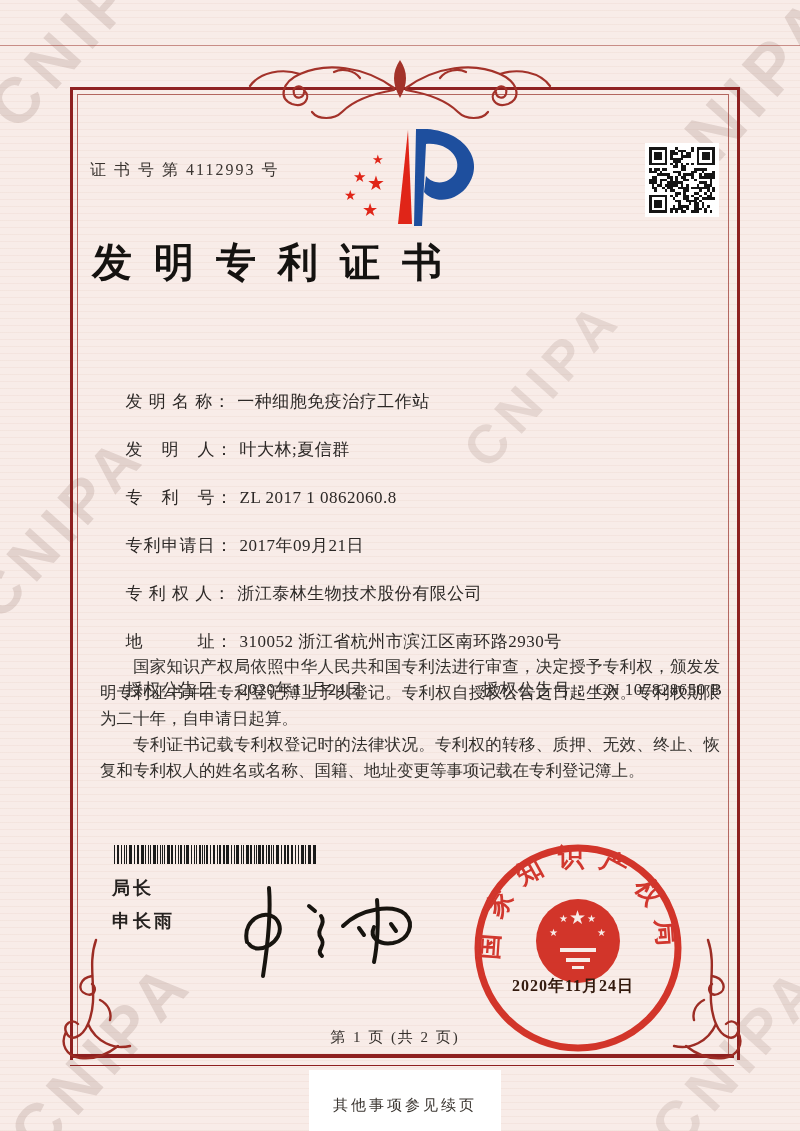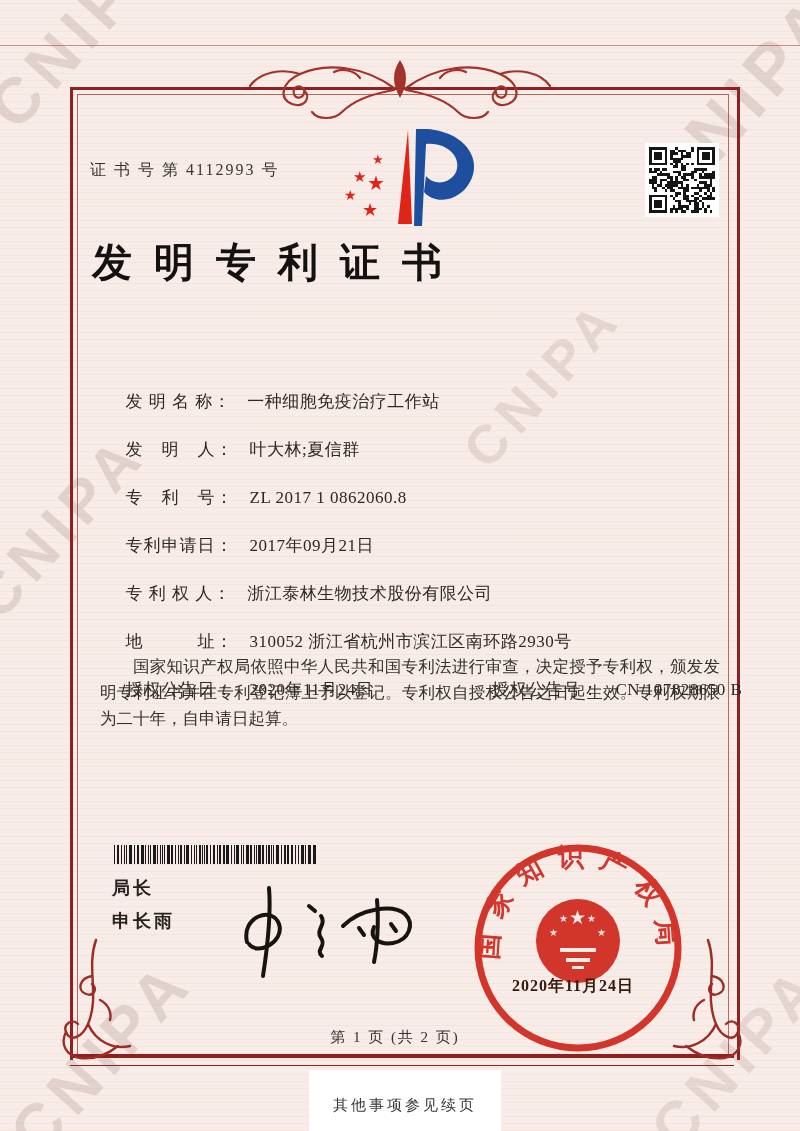--- a/index.html
+++ b/index.html
@@ -26,21 +26,21 @@
   .ornament{position:absolute;left:240px;top:50px;width:320px;height:74px;z-index:2;}
   .certno{position:absolute;left:90px;top:136px;font-size:16px;letter-spacing:2px;color:#3a3430;z-index:2;margin-top:24px;}
   .qr{position:absolute;left:645px;top:143px;width:66px;height:66px;background:#ffffff;padding:4px;z-index:2;}
   .qr rect{fill:#151515;}
   .logo{position:absolute;left:338px;top:124px;width:150px;height:110px;z-index:2;}
   .title{position:absolute;left:70px;top:235px;width:664px;
          font-size:40px;font-weight:700;letter-spacing:22px;text-indent:22px;color:#141210;z-index:2;}
   .fields{position:absolute;left:100px;top:330px;width:622px;z-index:2;}
   .row{height:48px;line-height:48px;font-size:17px;white-space:pre;color:#2c2826;}
   .lab{letter-spacing:1px;text-align:right;}
-  .val{margin-left:16px;letter-spacing:0.5px;}
+  .val{margin-left:6px;letter-spacing:0.5px;}
   .pair2{margin-left:118px;}
   .legal{position:absolute;left:100px;top:654px;width:620px;font-size:16.5px;line-height:26px;
          text-align:justify;color:#33302d;z-index:2;}
   .legal p{margin:0;text-indent:2em;}
   .barcode{position:absolute;left:114px;top:845px;width:206px;height:19px;z-index:2;}
   .barcode rect{fill:#1a1a1a;}
   .signer{position:absolute;left:112px;top:876px;z-index:2;font-family:"Liberation Sans",sans-serif;
           font-weight:700;font-size:18px;letter-spacing:3px;color:#262220;}
   .signer div{margin-bottom:9px;}
   .sig{position:absolute;left:225px;top:882px;width:200px;height:102px;z-index:2;}
@@ -447,20 +447,21 @@
     <div class="row">
       <span class="lab">地　　　址：</span><span class="val">310052 浙江省杭州市滨江区南环路2930号</span>
     </div>
     <div class="row">
       <span class="lab">授权公告日：</span><span class="val">2020年11月24日</span><span class="lab pair2">授权公告号：</span><span class="val">CN 107828650 B</span>
     </div>
   </div>
 
   <div class="legal">
     <p>国家知识产权局依照中华人民共和国专利法进行审查，决定授予专利权，颁发发明专利证书并在专利登记簿上予以登记。专利权自授权公告之日起生效。专利权期限为二十年，自申请日起算。</p>
+    <p>专利证书记载专利权登记时的法律状况。专利权的转移、质押、无效、终止、恢复和专利权人的姓名或名称、国籍、地址变更等事项记载在专利登记簿上。</p>
   </div>
 
   <svg class="barcode" viewBox="0 0 206 19" preserveAspectRatio="none">
       <rect x="0" y="0" width="1" height="19"></rect>
       <rect x="3" y="0" width="2" height="19"></rect>
       <rect x="7" y="0" width="1" height="19"></rect>
       <rect x="10" y="0" width="1" height="19"></rect>
       <rect x="12" y="0" width="1" height="19"></rect>
       <rect x="15" y="0" width="3" height="19"></rect>
       <rect x="20" y="0" width="1" height="19"></rect>

